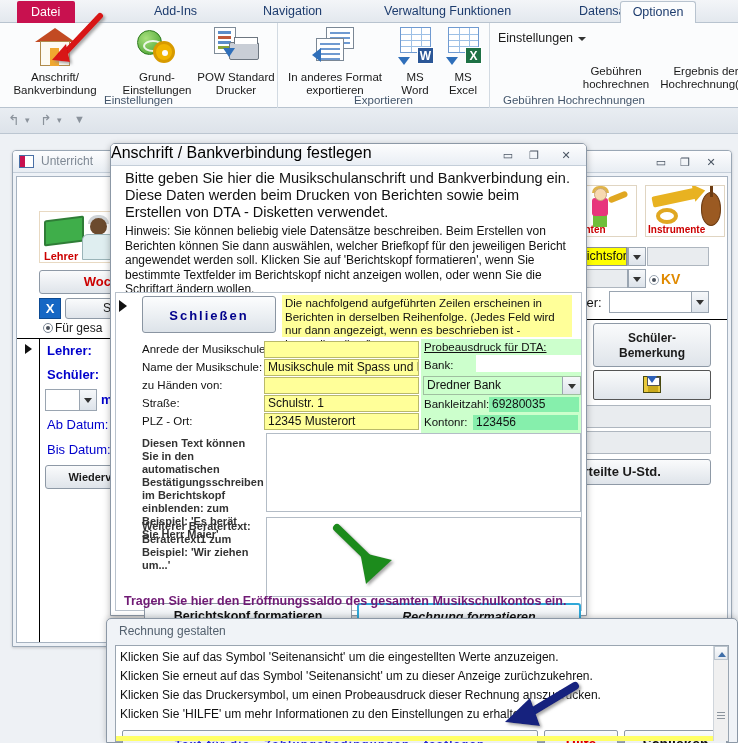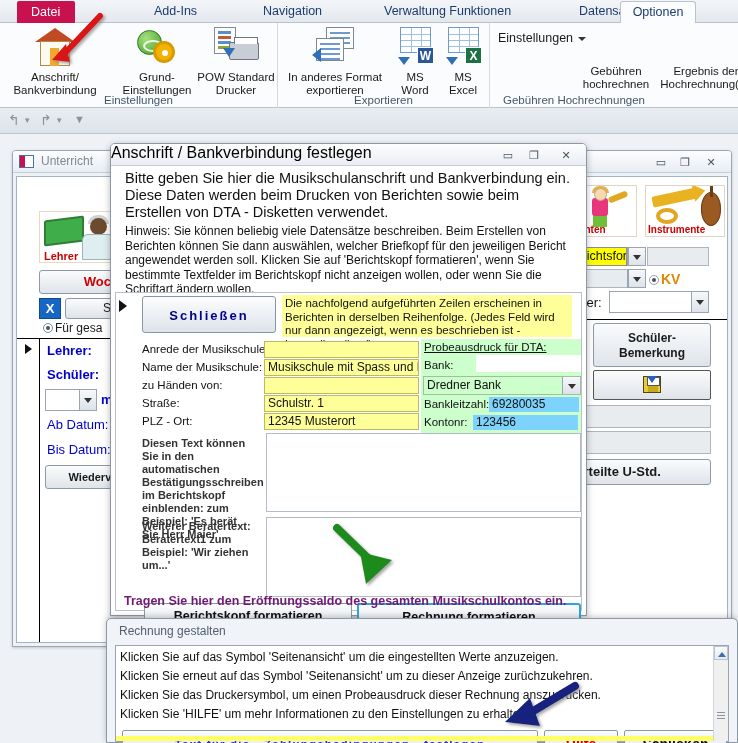--- a/index.html
+++ b/index.html
@@ -356,29 +356,29 @@
   }
   .greencombo .cbtn {
     position:absolute; right:0; top:0; bottom:0; width:18px;
     background:linear-gradient(#f6f8fa,#dde3ea); border-left:1px solid #9aa5b1;
   }
   .greencombo .cbtn:after{
     content:""; position:absolute; left:5px; top:50%; margin-top:-2px;
     border-left:4px solid transparent;border-right:4px solid transparent;
     border-top:5px solid #333;
   }
-  .greenval { position:absolute; background:#7dd3fc; font-size:12px; color:#111;
+  .greenval { position:absolute; background:#86efac; font-size:12px; color:#111;
               padding-left:3px; white-space:nowrap; line-height:15px;}
   .memo { position:absolute; background:#fff; border:1px solid #b3bcc6; }
   .btn-wide {
     position:absolute; height:26px; background:linear-gradient(#fbfcfd,#dfe5eb);
     border:1px solid #8d98a5; border-radius:3px; font-size:12.5px;
     color:#111; text-align:center; line-height:24px; cursor:default; font-weight:bold;
   }
-  .btn-wide.focused { border:2px solid #2ea7d8; }
+  .btn-wide.focused { border:2px solid #2ea7d8;font-style:italic; }
   .bottomline { position:absolute; left:8px; bottom:2px; font-size:12.5px;
     font-weight:bold; color:#701a75; white-space:nowrap;margin-top:28px; }
 
   
   #dlgBottom {
     position:absolute; left:106px; top:618px; width:632px; height:125px;
     background:#f0f3f7; border:1px solid #8c98a6; border-radius:5px 5px 0 0;
     box-shadow:0 -1px 6px rgba(0,0,0,.22);
   }
   #dlgBottom .tb { height:24px; position:relative; }

